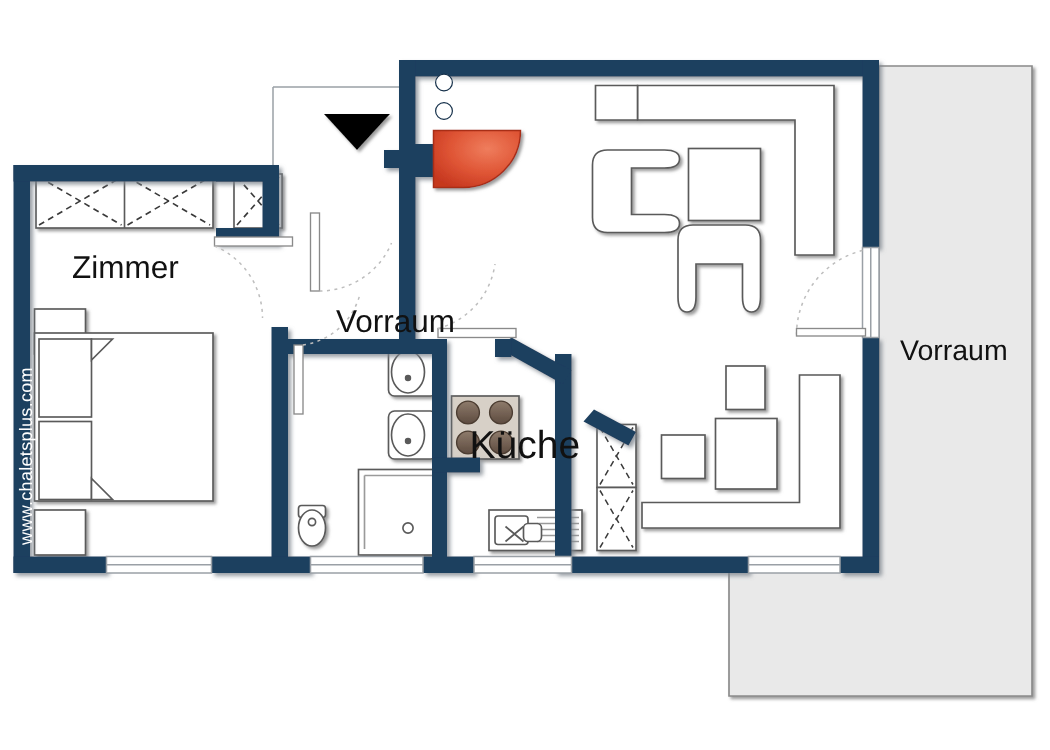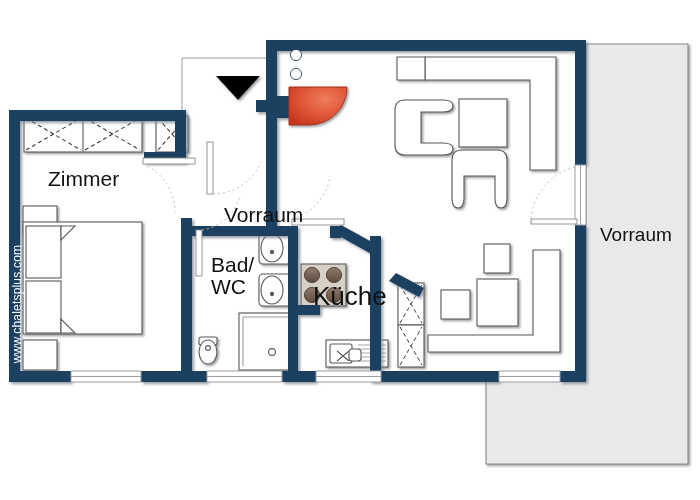--- a/index.html
+++ b/index.html
@@ -295,24 +295,20 @@
     <g filter="url(#softShadow)">
       <polygon points="216,76 260,76 238,100" fill="#000000"></polygon>
     </g>
 
   </svg>
 
   <div class="roomlabel lbl-zimmer">Zimmer</div>
 
   <div class="roomlabel lbl-vorraum">Vorraum</div>
 
-  <div class="roomlabel lbl-badwc">
-    <div>Bad/</div>
-    <div>WC</div>
-  </div>
 
   <div class="roomlabel lbl-kueche">Küche</div>
 
 
   <div class="roomlabel lbl-terrasse">Vorraum</div>
 
   <div class="watermark">www.chaletsplus.com</div>
 
 </div>
 

